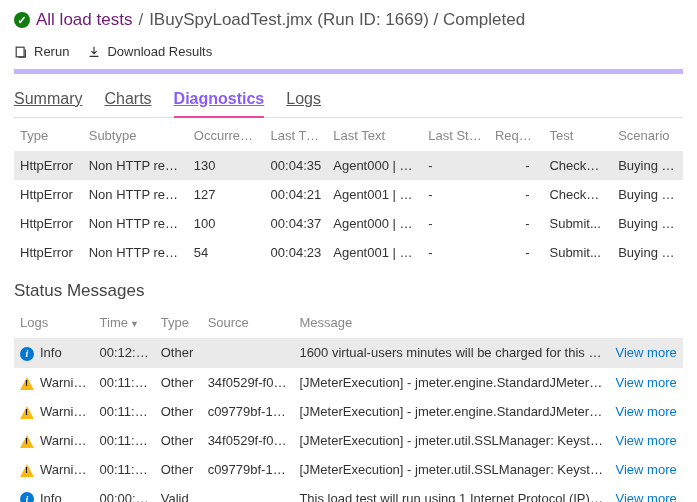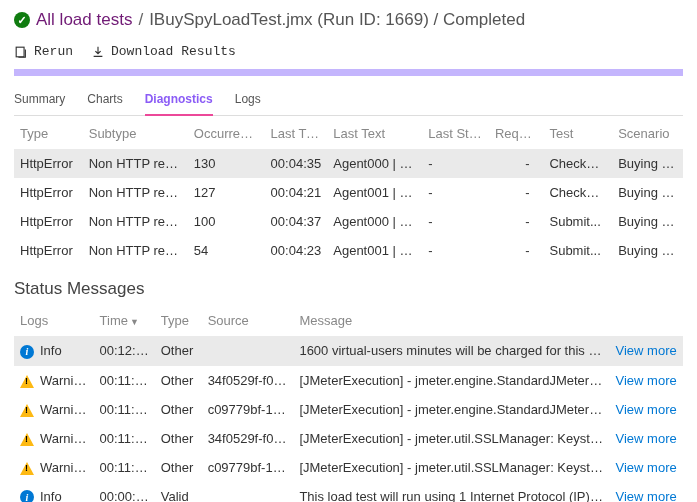--- a/index.html
+++ b/index.html
@@ -28,43 +28,43 @@
     width: 16px; height: 16px;
     border-radius: 50%;
     background: #107c10;
     display: inline-flex; align-items: center; justify-content: center;
     color: #fff; font-size: 11px; font-weight: bold;
     flex-shrink: 0;
   }
   .toolbar {
     display: flex;
     gap: 18px;
-    border-bottom: 7px solid #c4b5fd;
+    border-bottom: 5px solid #c4b5fd;
     padding-bottom: 10px;
     margin-bottom: 6px;
-    font-family: Liberation Mono, monospace;
   }
   .tool-btn {
     display: flex; align-items: center; gap: 6px;
     cursor: pointer;
     color: #333;
     font-size: 13px;
   }
   .tool-btn svg { width: 14px; height: 14px; }
   .tabs {
     display: flex;
     gap: 22px;
     border-bottom: 1px solid #ddd;
     padding: 10px 0 0 0;
   }
   .tab {
     padding-bottom: 8px;
     cursor: pointer;
     color: #555;
-    font-size: 12px;
+    font-size: 16px;
+    text-decoration: underline;
   }
   .tab.active {
     color: #8b5cf6;
     font-weight: 600;
     border-bottom: 2px solid #ec4899;
     margin-bottom: -1px;
   }
   table {
     width: 100%;
     border-collapse: collapse;

